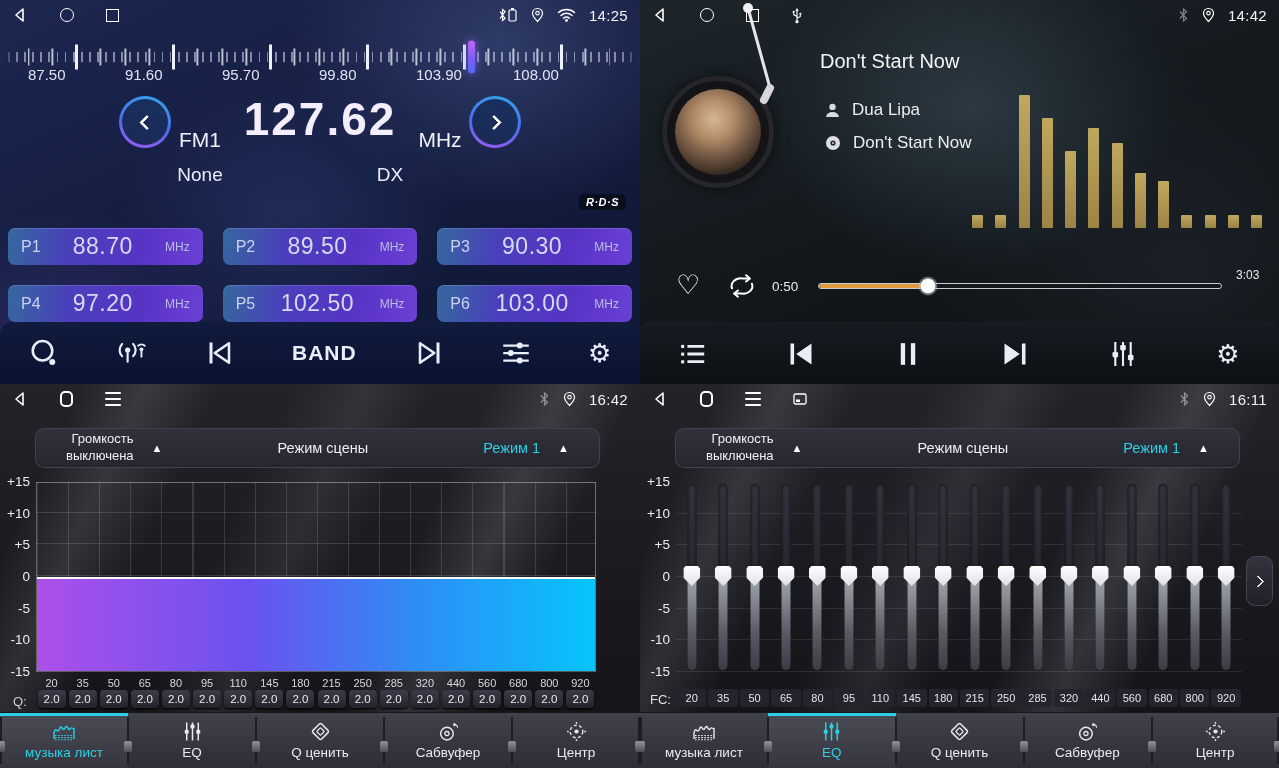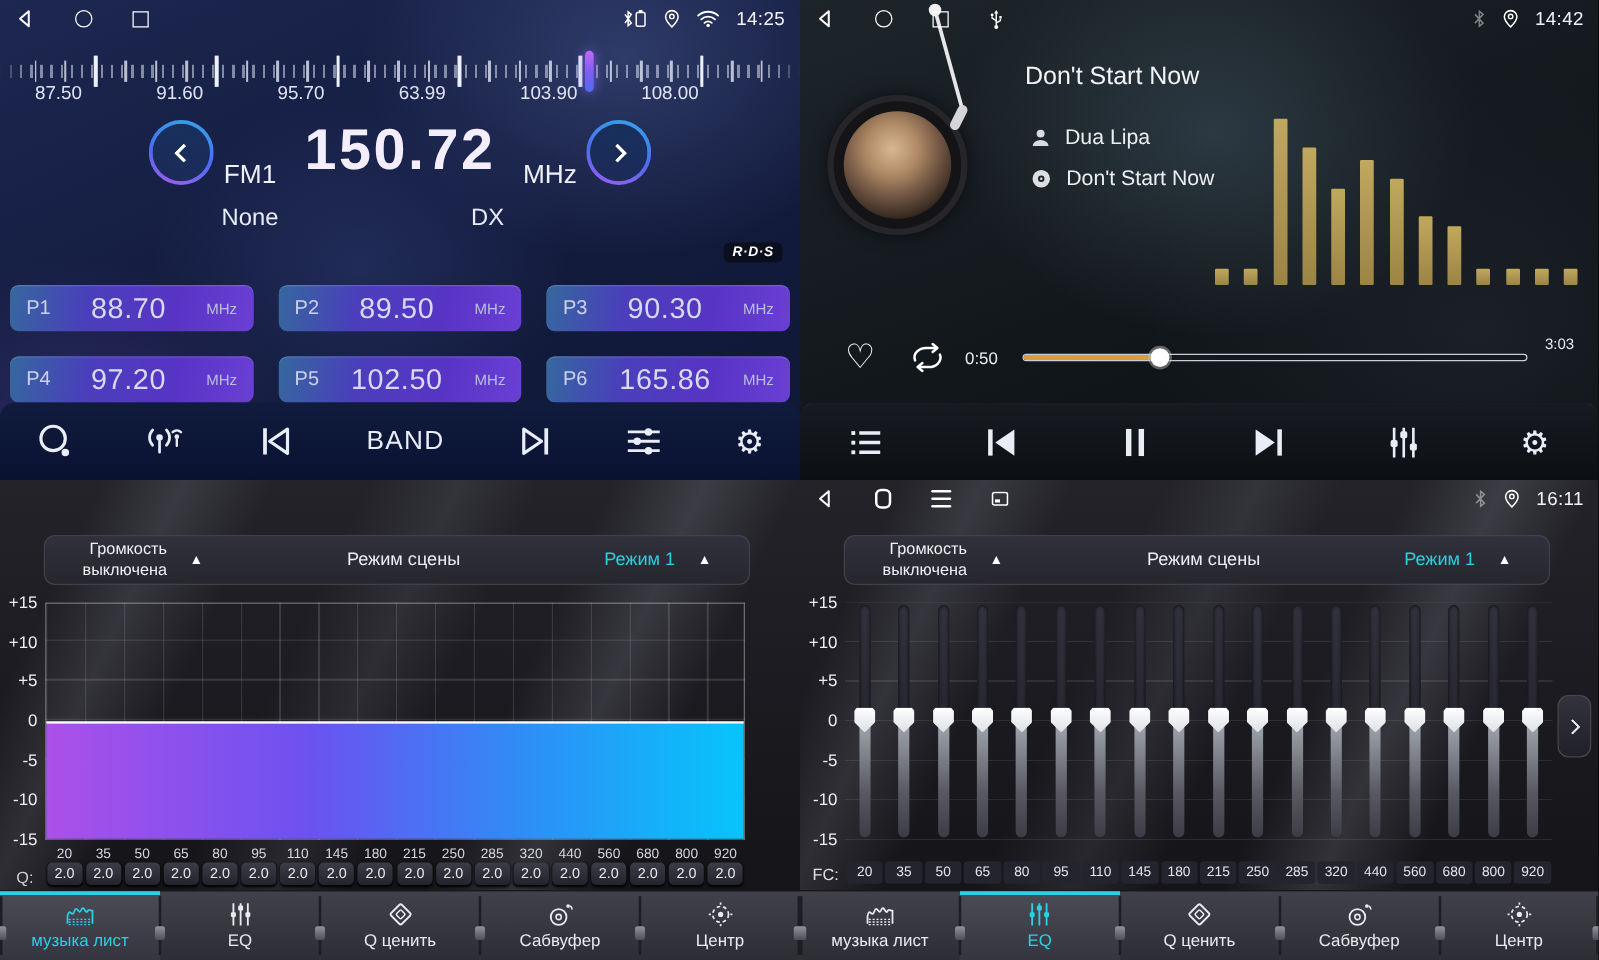--- a/index.html
+++ b/index.html
@@ -74,21 +74,21 @@
      box-shadow:inset 0 1px 0 rgba(255,255,255,.15);}
   .p-label{font-size:16px;color:#ccd2ee;}
   .p-freq{font-size:23px;margin:0 auto;letter-spacing:.5px;}
   .p-unit{font-size:12px;color:#b9bfe2;}
   .toolbar{position:absolute;left:0;right:0;bottom:0;height:62px;display:flex;align-items:center;
      justify-content:space-around;border-radius:12px 12px 0 0;}
   .t1{background:linear-gradient(180deg,#101b3e,#0a1230);}
   .t2{background:linear-gradient(180deg,#171b21,#0c0f13);border-top:1px solid rgba(255,255,255,.06);}
   .tbtn{background:none;border:none;padding:4px;color:#e9edf8;cursor:pointer;display:flex;
      align-items:center;justify-content:center;}
-  .band-btn{font-size:21px;letter-spacing:1px;color:#e9edf8;}
+  .band-btn{font-size:21px;letter-spacing:1px;color:#e9edf8;font-weight:bold;}
   .glyph{font-size:26px;line-height:1;color:#e9edf8;}
 
   
   .q2{background:
       radial-gradient(50% 65% at 52% 28%, rgba(95,125,145,.30), transparent 65%),
       radial-gradient(60% 80% at 85% 70%, rgba(45,55,65,.35), transparent 70%),
       linear-gradient(160deg,#1d252b 0%,#12171b 55%,#0c0f12 100%);}
   .album{position:absolute;left:22px;top:76px;width:112px;height:112px;border-radius:50%;
      background:#141416;border:5px solid #26262a;box-shadow:0 0 14px rgba(0,0,0,.6);}
   .album::after{content:"";position:absolute;inset:8px;border-radius:50%;
@@ -222,31 +222,31 @@
       <div class="ticks ticks-s"></div>
       <div class="ticks ticks-m"></div>
       <div class="ticks ticks-l"></div>
       <div class="tuner-ind"></div>
     </div>
     <div class="tuner-labels">
 
     <span class="tlabel">87.50</span>
         <span class="tlabel">91.60</span>
         <span class="tlabel">95.70</span>
-        <span class="tlabel">63.99</span>
+        <span class="tlabel">99.80</span>
         <span class="tlabel">103.90</span>
         <span class="tlabel">108.00</span>
       </div>
 
     <div class="freq-area">
       <button class="cbtn prev">
           <span class="chev l"></span>
         </button>
       <div class="band-lbl">FM1</div>
-      <div class="bigfreq">150.72</div>
+      <div class="bigfreq">127.62</div>
       <div class="unit-lbl">MHz</div>
       <button class="cbtn next">
           <span class="chev r"></span>
         </button>
       <div class="pty-lbl">None</div>
       <div class="dx-lbl">DX</div>
       <div class="rds">R·D·S</div>
     </div>
 
     <div class="presets">
@@ -276,21 +276,21 @@
         </button>
 
         <button class="preset">
           <span class="p-label">P5</span>
           <span class="p-freq">102.50</span>
           <span class="p-unit">MHz</span>
         </button>
 
         <button class="preset">
           <span class="p-label">P6</span>
-          <span class="p-freq">165.86</span>
+          <span class="p-freq">103.00</span>
           <span class="p-unit">MHz</span>
         </button>
       </div>
 
     <div class="toolbar t1">
       <button class="tbtn">
         <svg width="30" height="30" viewBox="0 0 20 20">
             <circle cx="9" cy="8.5" r="6.5" fill="none" stroke="currentColor" stroke-width="1.7"></circle>
             <circle cx="15.5" cy="16" r="2" fill="currentColor"></circle>
           </svg>
@@ -457,20 +457,49 @@
             <rect x="13.5" y="10.5" width="4" height="4" rx="1" fill="currentColor"></rect>
           </svg>
       </button>
       <button class="tbtn glyph">
           <span>⚙</span>
         </button>
     </div>
   </section>
 
   <section class="q qeq">
+    <div class="sbar">
+      <div class="sbar-l">
+        <button class="sbtn">
+          <svg class="ic" width="16" height="16" viewBox="0 0 16 16">
+              <path d="M11 2 L4 8 L11 14 Z" fill="none" stroke="#fff" stroke-width="1.6" stroke-linejoin="round"></path>
+            </svg>
+        </button>
+        <button class="sbtn">
+            <i class="shape-rsquare"></i>
+          </button>
+        <button class="sbtn">
+            <span class="shape-menu">
+              <i></i>
+              <i></i>
+              <i></i>
+            </span>
+          </button>
+      </div>
+      <div class="sbar-r">
+        <svg class="ic dim" width="11" height="16" viewBox="0 0 11 16">
+            <path d="M2 4.5 L8.5 11.5 L5.5 14 V2 L8.5 4.5 L2 11.5" fill="none" stroke="#fff" stroke-width="1.2"></path>
+          </svg>
+        <svg class="ic" width="13" height="16" viewBox="0 0 14 16">
+            <path d="M7 1 C3.8 1 1.6 3.4 1.6 6.2 C1.6 9.6 7 15 7 15 C7 15 12.4 9.6 12.4 6.2 C12.4 3.4 10.2 1 7 1 Z" fill="none" stroke="#fff" stroke-width="1.3"></path>
+            <circle cx="7" cy="6" r="1.9" fill="none" stroke="#fff" stroke-width="1.2"></circle>
+          </svg>
+        <span class="time">16:42</span>
+      </div>
+    </div>
 
     <div class="hdr">
       <button class="hbtn">
         <span class="vol2"><span>Громкость</span><br>
         <span>выключена</span></span>
         <span class="tri">▲</span>
       </button>
       <span class="scene-lbl">Режим сцены</span>
       <button class="hbtn">
         <span class="scene-val">Режим 1</span>

